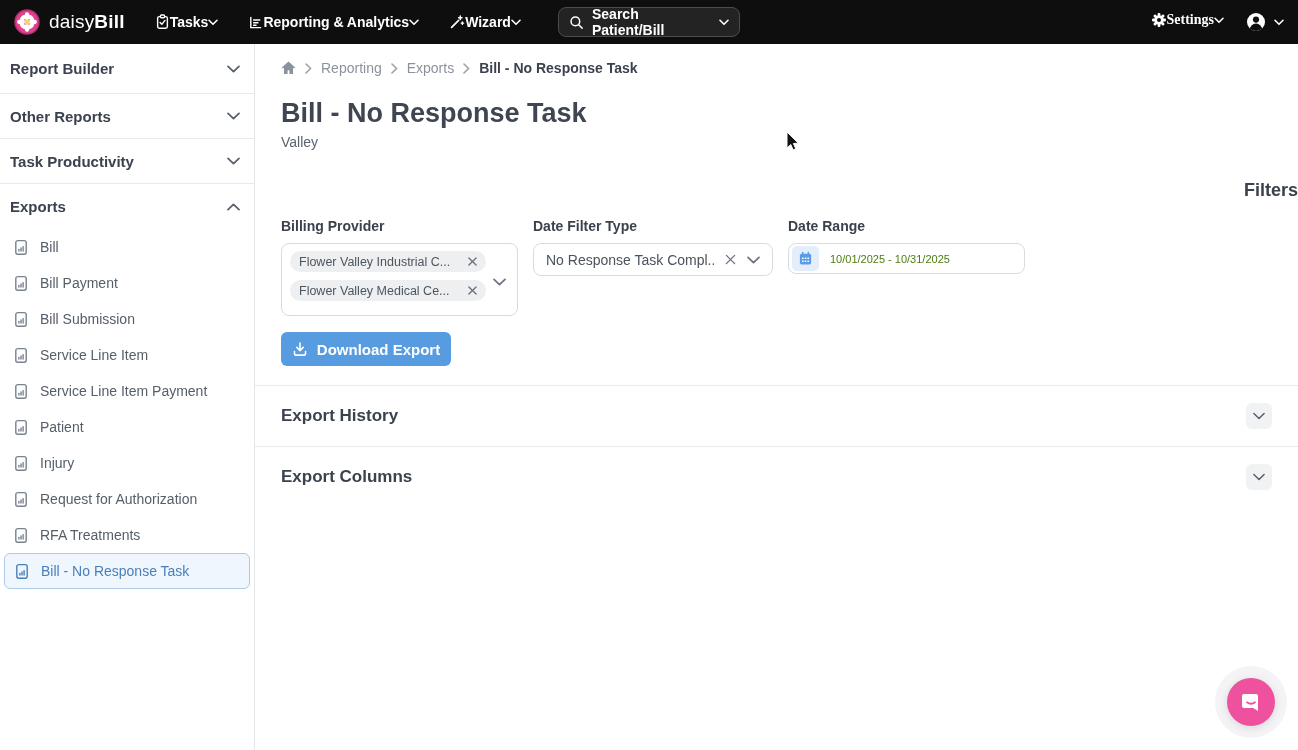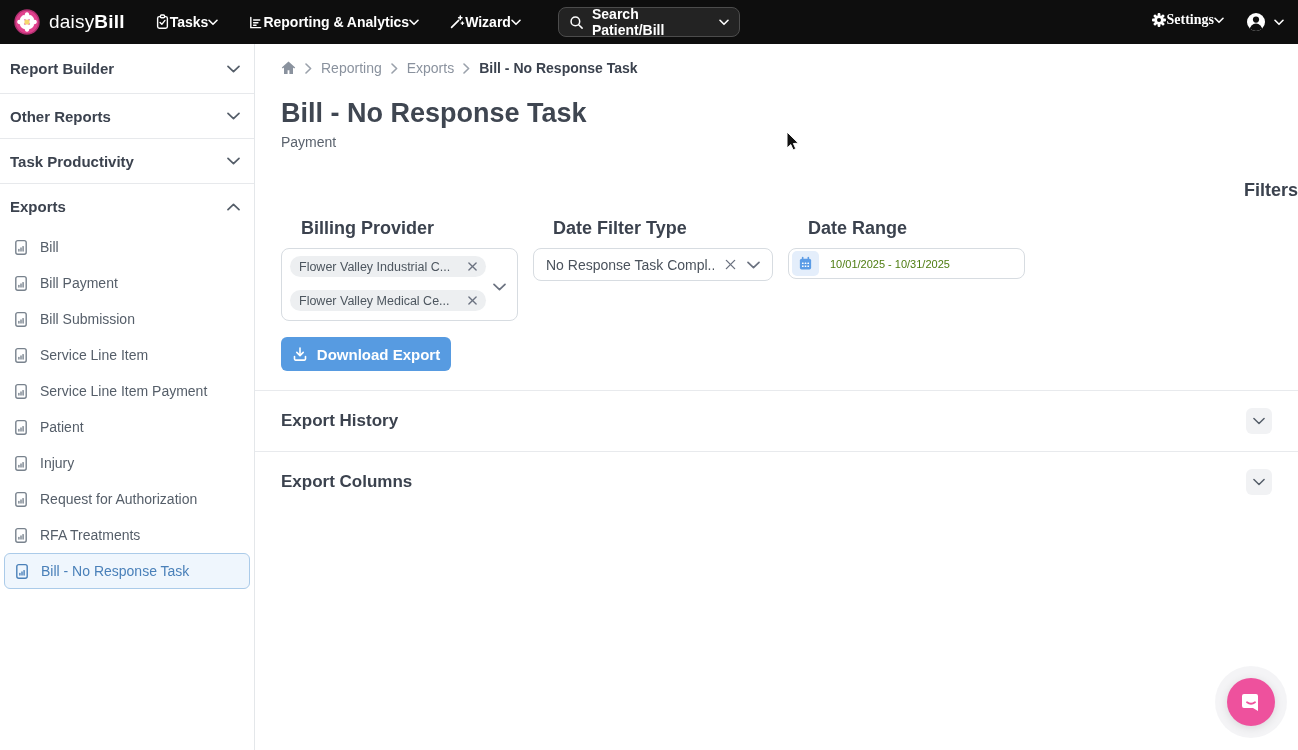--- a/index.html
+++ b/index.html
@@ -43,27 +43,27 @@
   .breadcrumb { margin-top:16px; display:flex; align-items:center; gap:9px;
     font-size:14px; color:#8a929e; }
   .crumb { cursor:pointer; }
   .crumb.current { color:#3b424e; font-weight:700; cursor:default; }
 
   .page-title { margin-top:22px; font-size:27px; font-weight:700; color:#3f4651; }
   .page-sub { margin-top:5px; font-size:14px; color:#5b636e; }
 
   .filters-heading { margin-top:30px; font-size:18px; font-weight:700; color:#3b424e;text-align:right; }
   .filter-row { display:flex; gap:15px; margin-top:17px; }
-  .f-label { font-size:18px; font-weight:700; color:#3b424e; margin-bottom:9px;margin-left:20px; }
+  .f-label { font-size:14px; font-weight:700; color:#3b424e; margin-bottom:9px; }
 
   .bp-box { width:237px; height:73px; border:1px solid #d7dce1; border-radius:8px;
     padding:7px 8px; position:relative; }
   .chip { width:196px; height:21px; background:#edeff1; border-radius:11px;
     display:flex; align-items:center; justify-content:space-between;
-    padding:0 9px; margin-bottom:13px; font-size:12.5px; color:#4d565f; white-space:nowrap; }
+    padding:0 9px; margin-bottom:8px; font-size:12.5px; color:#4d565f; white-space:nowrap; }
   .chip .x { cursor:pointer; display:flex; }
   .bp-chevron { position:absolute; right:11px; top:28px; cursor:pointer; }
 
   .select-box { width:240px; height:33px; border:1px solid #d7dce1; border-radius:8px;
     display:flex; align-items:center; padding:0 12px; gap:11px; }
   .select-box .val { flex:1; font-size:14px; color:#4a525c; white-space:nowrap; overflow:hidden; }
 
   .date-box { width:237px; height:31px; border:1px solid #d7dce1; border-radius:8px;
     display:flex; align-items:center; padding:0 3px; gap:11px; cursor:pointer; }
   .cal-wrap { width:27px; height:25px; background:#e4eefb; border-radius:5px;
@@ -364,21 +364,21 @@
           <polyline points="1,1 5.6,5.5 1,10"></polyline>
         </svg>
       <span class="crumb">Exports</span>
       <svg width="7" height="11" viewBox="0 0 7 11" fill="none" stroke="#9aa1ab" stroke-width="1.6" stroke-linecap="round" stroke-linejoin="round">
           <polyline points="1,1 5.6,5.5 1,10"></polyline>
         </svg>
       <span class="crumb current">Bill - No Response Task</span>
     </div>
 
     <h1 class="page-title">Bill - No Response Task</h1>
-    <div class="page-sub">Payment</div>
+    <div class="page-sub">Valley</div>
 
     <h2 class="filters-heading">Filters</h2>
 
     <div class="filter-row">
       <div>
         <div class="f-label">Billing Provider</div>
         <div class="bp-box">
           <div class="chip">
             <span>Flower Valley Industrial C...</span>
             <span class="x">

